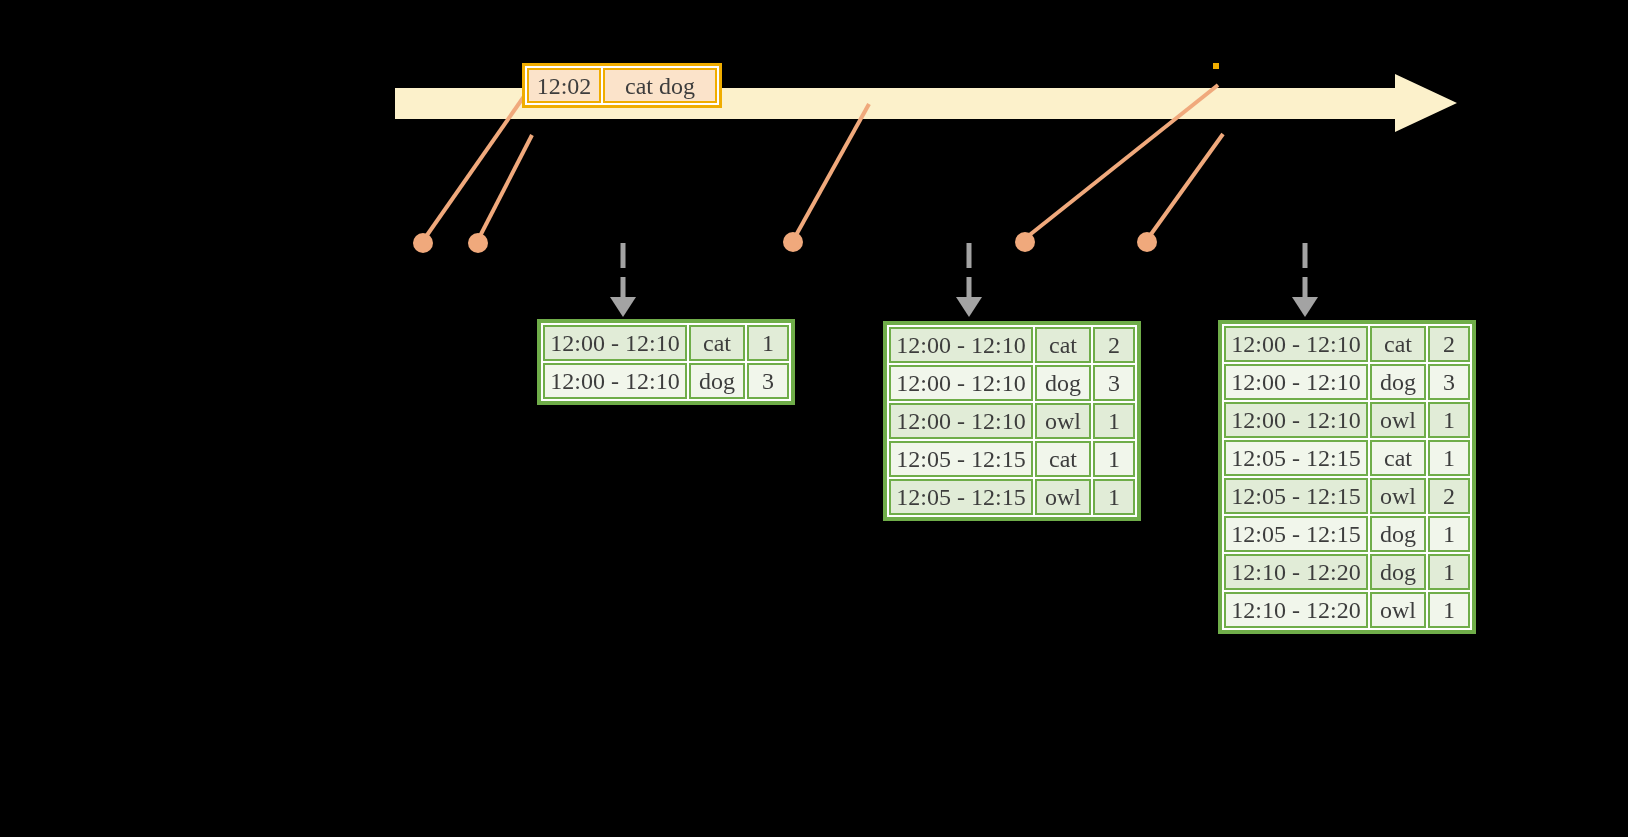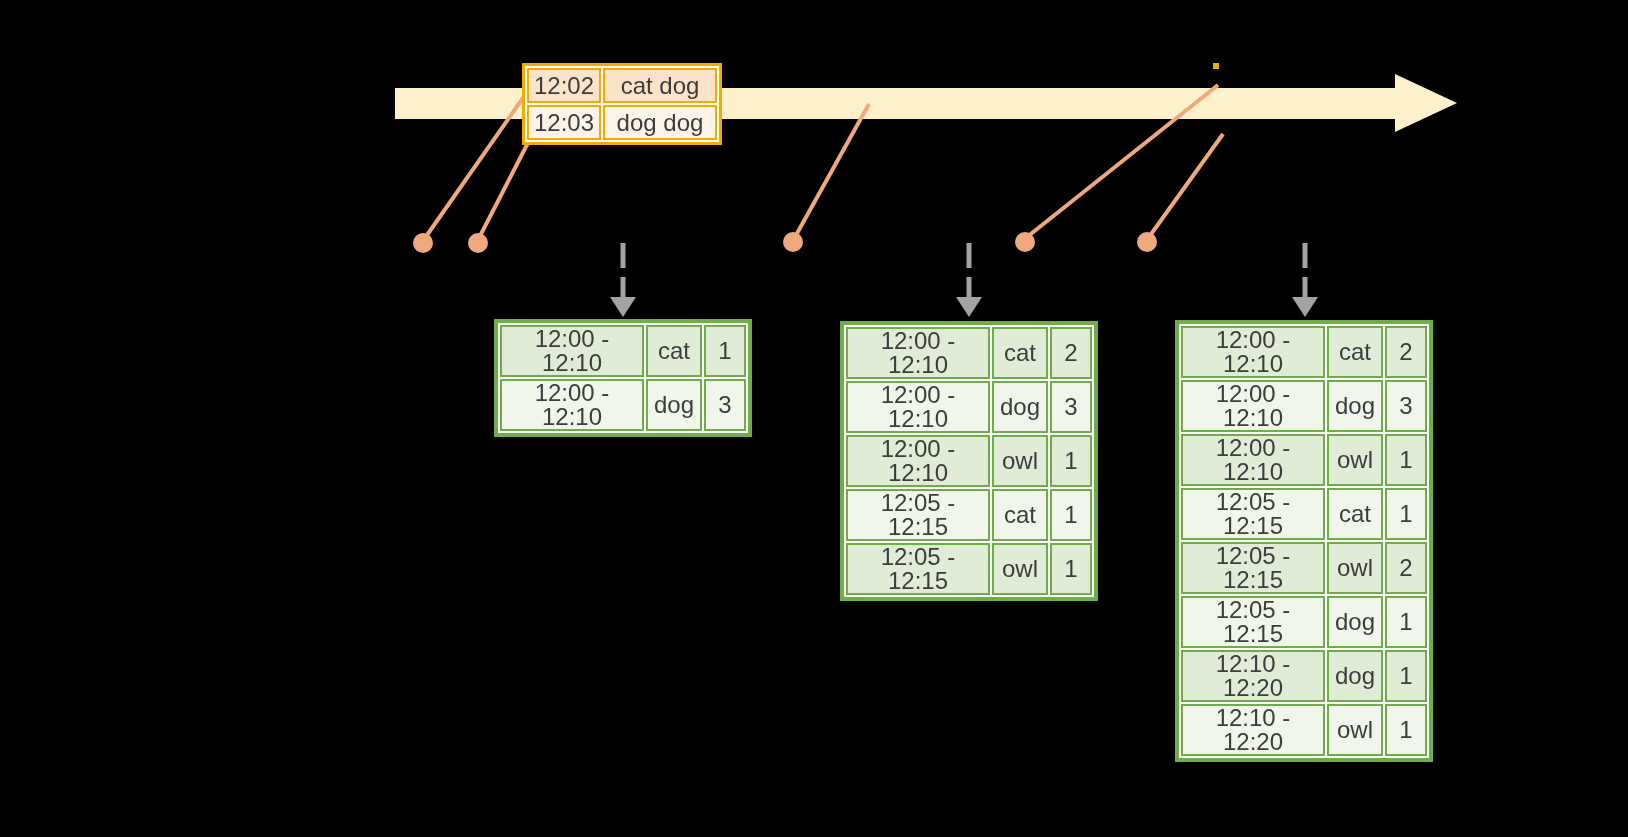--- a/index.html
+++ b/index.html
@@ -12,21 +12,21 @@
     --result-row-dark:#e1ecd7;
     --result-row-light:#f1f6eb;
     --dot-color:#f0a97c;
     --connector-color:#f0a97c;
     --dashed-arrow-color:#a3a3a3;
     --text-color:#3d3d3d;
   }
   html,body{margin:0;padding:0;background:var(--background);}
   .canvas{
     position:relative;width:1628px;height:837px;background:var(--background);
-    font-family:Liberation Sans, sans-serif;overflow:hidden;border-radius:10px;
+    font-family:Liberation Serif, serif;overflow:hidden;border-radius:10px;
   }
   .underlay{position:absolute;left:0;top:0;}
   .timeline{fill:var(--timeline-fill);}
   .connector{stroke:var(--connector-color);stroke-width:4;}
   .dot{fill:var(--dot-color);}
   .dash-line{stroke:var(--dashed-arrow-color);stroke-width:5;stroke-dasharray:25 9;fill:none;}
   .dash-head{fill:var(--dashed-arrow-color);}
   .tbl-wrap{position:absolute;}
   table{border-collapse:separate;border-spacing:2px;background:#fff;}
   td{
@@ -35,21 +35,21 @@
   }
   
   .event-table{border:3px solid var(--event-table-border);}
   .event-table td{border:2px solid var(--event-table-border);height:31px;}
   .event-table td.t{width:70px;}
   .event-table td.w{width:110px;}
   .event-table.narrow td.w{width:96px;}
   .event-table tr:nth-child(odd) td{background:var(--event-row-dark);}
   .event-table tr:nth-child(even) td{background:var(--event-row-light);}
   
-  .result-table{border:4px solid var(--result-table-border);}
+  .result-table{border:4px solid var(--result-table-border);margin-left:43px;}
   .result-table td{border:2px solid var(--result-table-border);height:32px;}
   .result-table td.window{width:140px;}
   .result-table td.word{width:52px;}
   .result-table td.count{width:38px;}
   .result-table tr:nth-child(odd) td{background:var(--result-row-dark);}
   .result-table tr:nth-child(even) td{background:var(--result-row-light);}
 </style>
 </head>
 <body>
 
@@ -85,24 +85,20 @@
     </g>
   </svg>
 
   <div class="tbl-wrap" style="left:522px;top:63px">
     <table class="event-table">
       <tbody>
           <tr>
         <td class="t">12:02</td>
         <td class="w">cat dog</td>
       </tr>
-      <tr>
-        <td class="t">12:03</td>
-        <td class="w">dog dog</td>
-      </tr>
     </tbody>
       </table>
   </div>
 
 
   <div class="tbl-wrap" style="left:1213px;top:63px">
     <table class="event-table narrow">
       <tbody>
     </tbody>
       </table>

